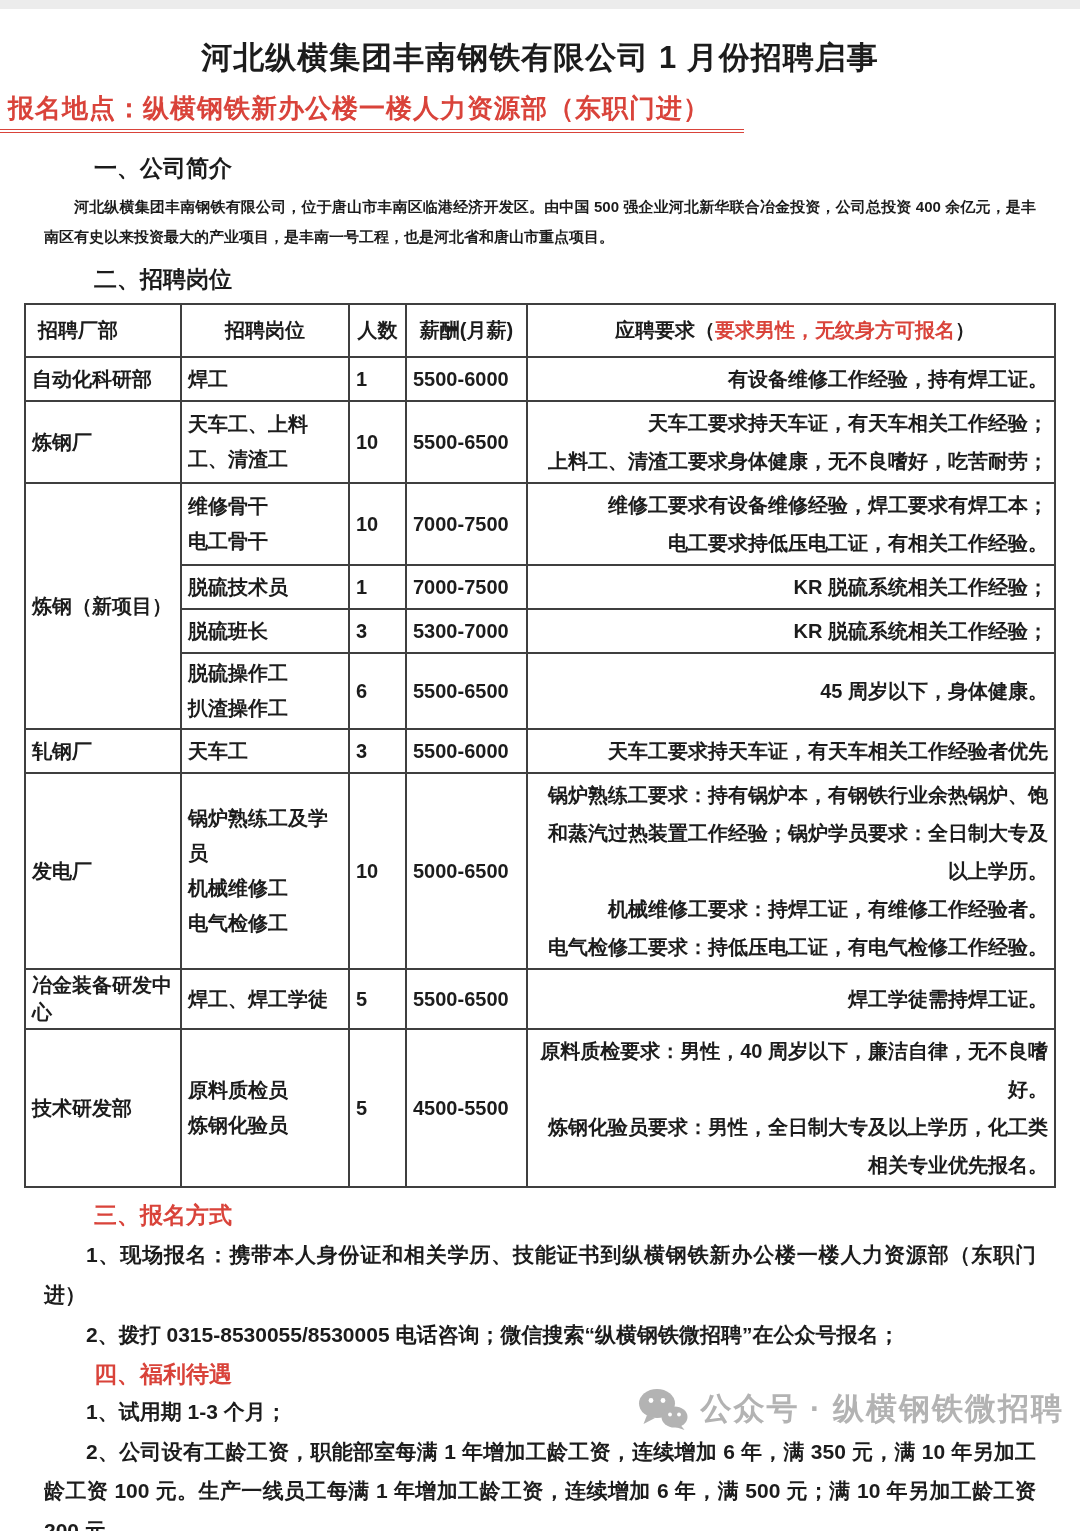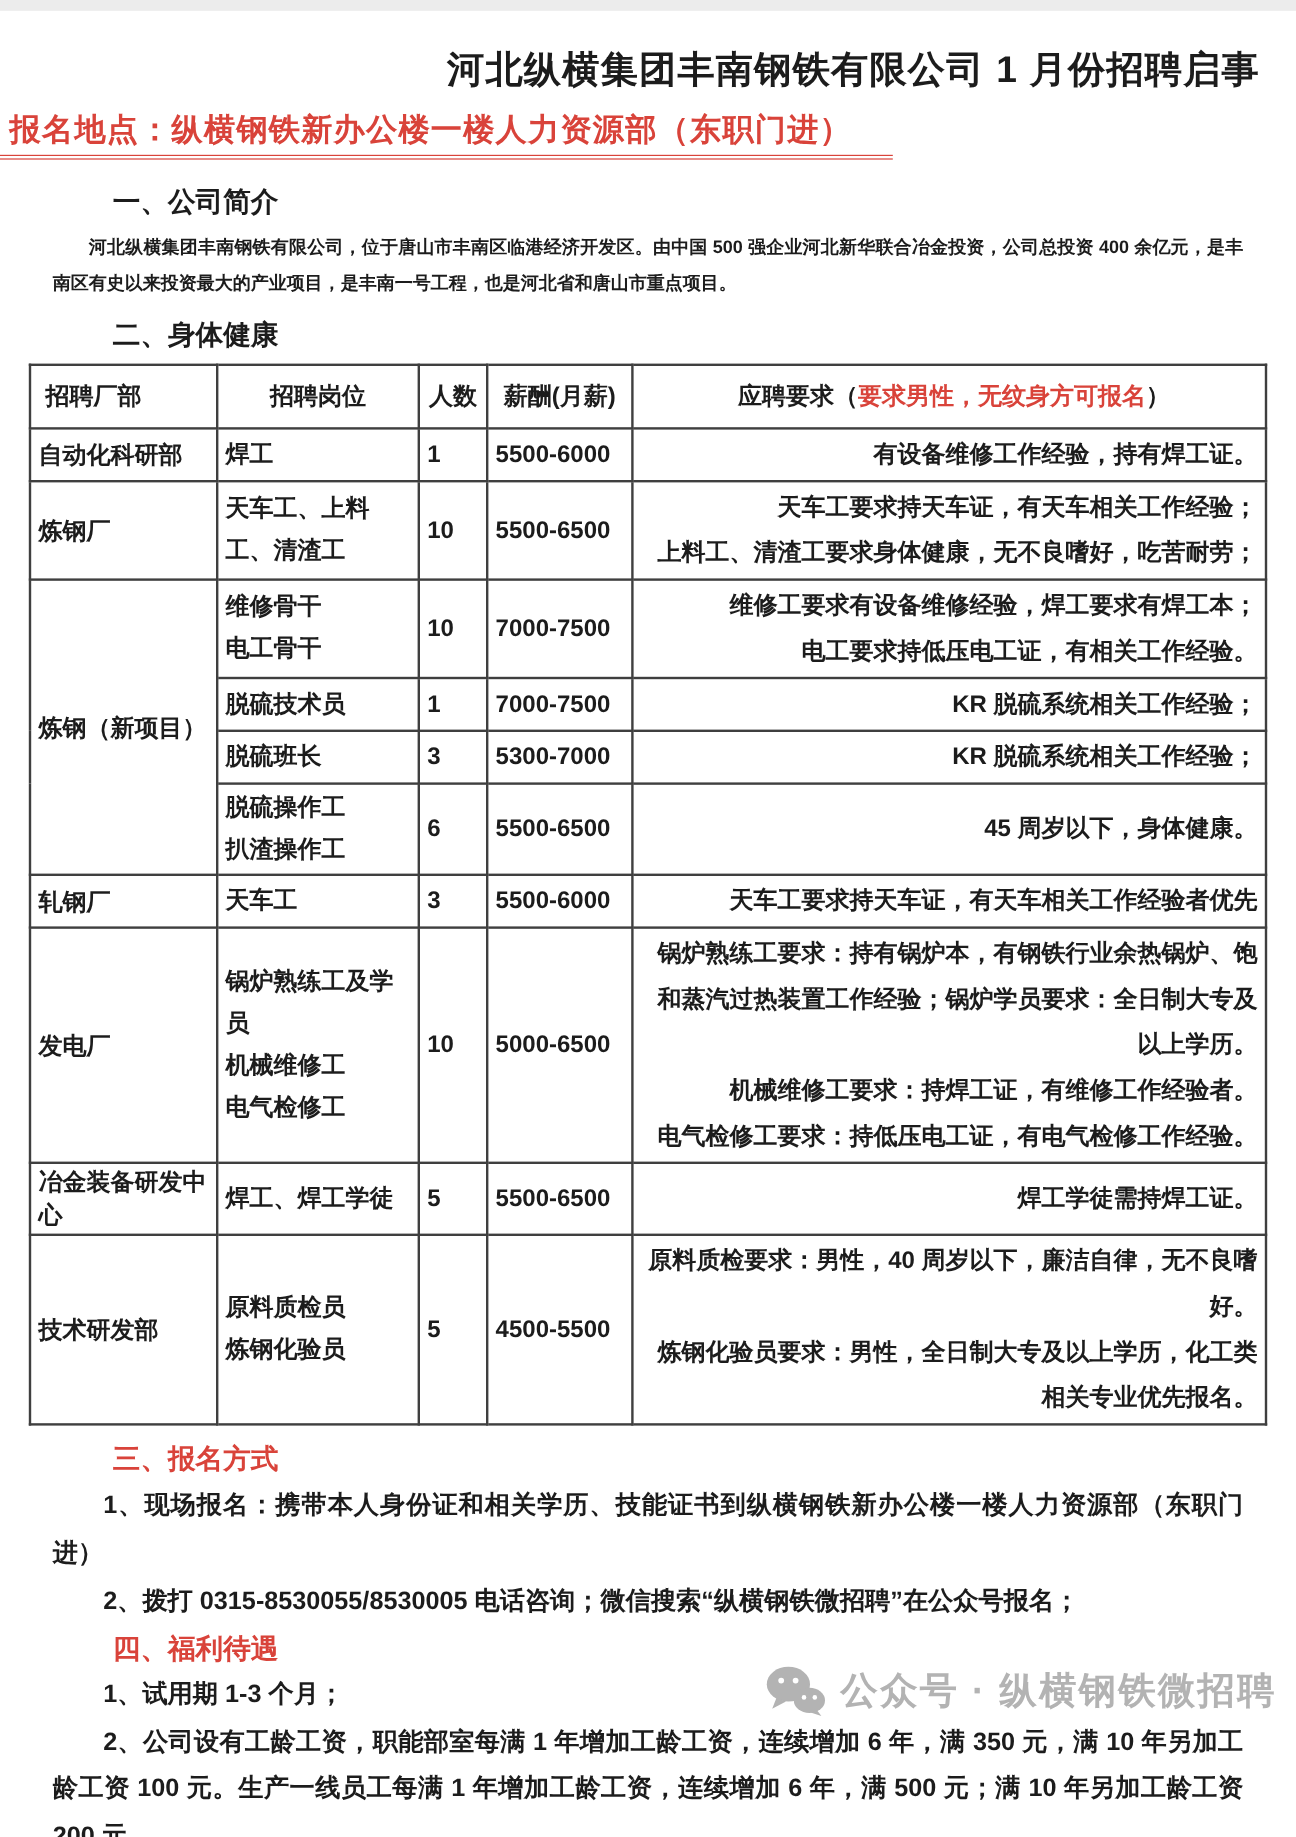--- a/index.html
+++ b/index.html
@@ -4,21 +4,21 @@
 <style>
   :root { --red:#d9433a; --ink:#1c1c1c; --line:#3f3f3f; --gray:#b3b3b3; }
   * { box-sizing:border-box; }
   body { margin:0; background:#ffffff; }
   .page {
     width:1080px; height:1531px; position:relative; overflow:hidden;
     background:#ffffff; color:var(--ink);
     font-family:"Liberation Sans","DejaVu Sans",sans-serif;
   }
   .top-strip { height:9px; background:#ececec; }
-  .title { text-align:right; font-size:31px; font-weight:700; margin:28px 30px 0; letter-spacing:1px; }
+  .title { text-align:center; font-size:31px; font-weight:700; margin:28px 30px 0; letter-spacing:1px; }
   .subtitle-wrap { margin-top:12px; }
   .subtitle {
     display:inline-block; color:var(--red); font-size:26px; font-weight:700;
     padding:0 34px 3px 8px; border-bottom:4px double var(--red); letter-spacing:1px;
   }
   .h2 { font-size:23px; font-weight:700; margin:20px 48px 0; text-indent:2em; }
   .h2.red { color:var(--red); }
   .h2.tbl { margin-top:12px; }
   .para {
     font-size:15px; font-weight:600; line-height:2.0; margin:8px 44px 0;
@@ -58,21 +58,21 @@
 
   <div class="title">河北纵横集团丰南钢铁有限公司 1 月份招聘启事</div>
 
   <div class="subtitle-wrap">
     <span class="subtitle">报名地点：纵横钢铁新办公楼一楼人力资源部（东职门进）</span>
   </div>
 
   <div class="h2">一、公司简介</div>
   <p class="para">河北纵横集团丰南钢铁有限公司，位于唐山市丰南区临港经济开发区。由中国 500 强企业河北新华联合冶金投资，公司总投资 400 余亿元，是丰南区有史以来投资最大的产业项目，是丰南一号工程，也是河北省和唐山市重点项目。</p>
 
-  <div class="h2 tbl">二、身体健康</div>
+  <div class="h2 tbl">二、招聘岗位</div>
 
   <table class="jobs-table">
     <colgroup>
       <col style="width:156px">
         <col style="width:168px">
         <col style="width:57px">
         <col style="width:121px">
         <col style="width:528px">
     </colgroup>
     <thead>

